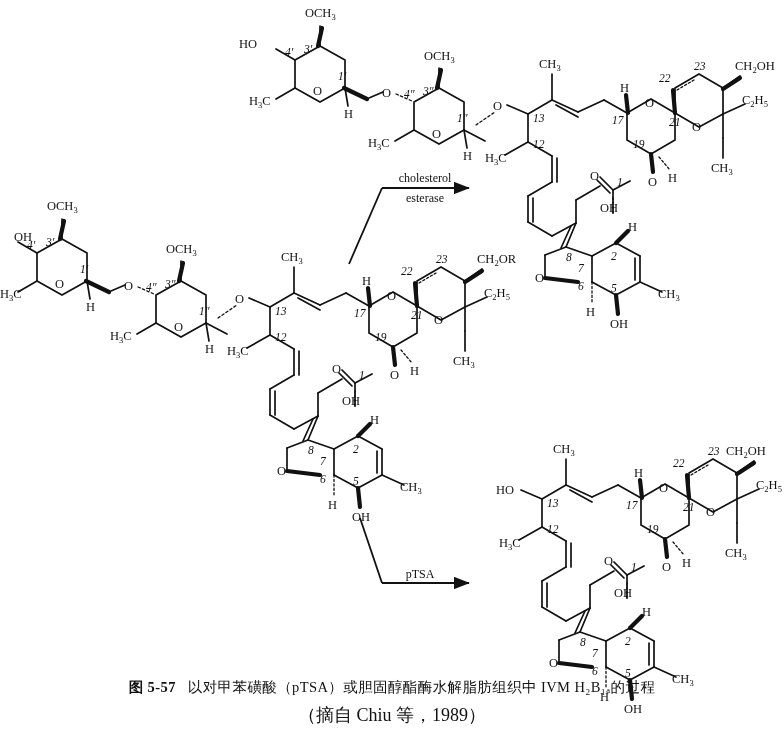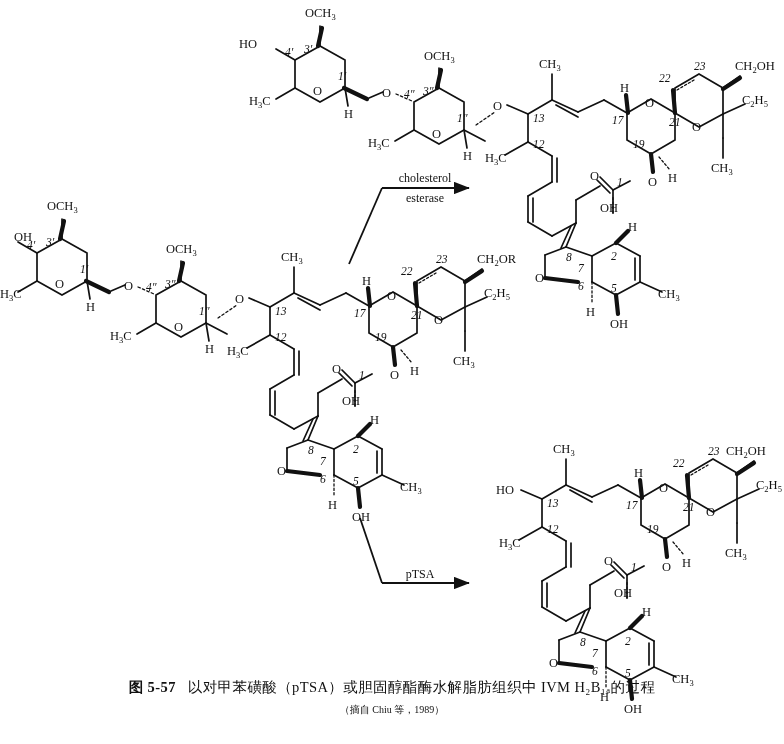--- a/index.html
+++ b/index.html
@@ -56,21 +56,21 @@
   .caption-main {
     font-family: "Liberation Serif", serif;
     font-size: 14.5px;
     color: #111111;
     letter-spacing: 0.4px;
     white-space: nowrap;
   }
   .caption-main .figno { margin-right: 12px; font-weight: bold; }
   .caption-sub {
     font-family: "Liberation Serif", serif;
-    font-size: 10px;
+    font-size: 18px;
     color: #111111;
     margin-top: 6px;
   }
 </style>
 </head>
 <body style="background: rgb(255, 255, 255);">
 
 <svg id="scheme" viewBox="0 0 784 744">
   <defs>
     <marker id="arrowhead" markerWidth="9" markerHeight="7" refX="8.5" refY="3.5" orient="auto">

